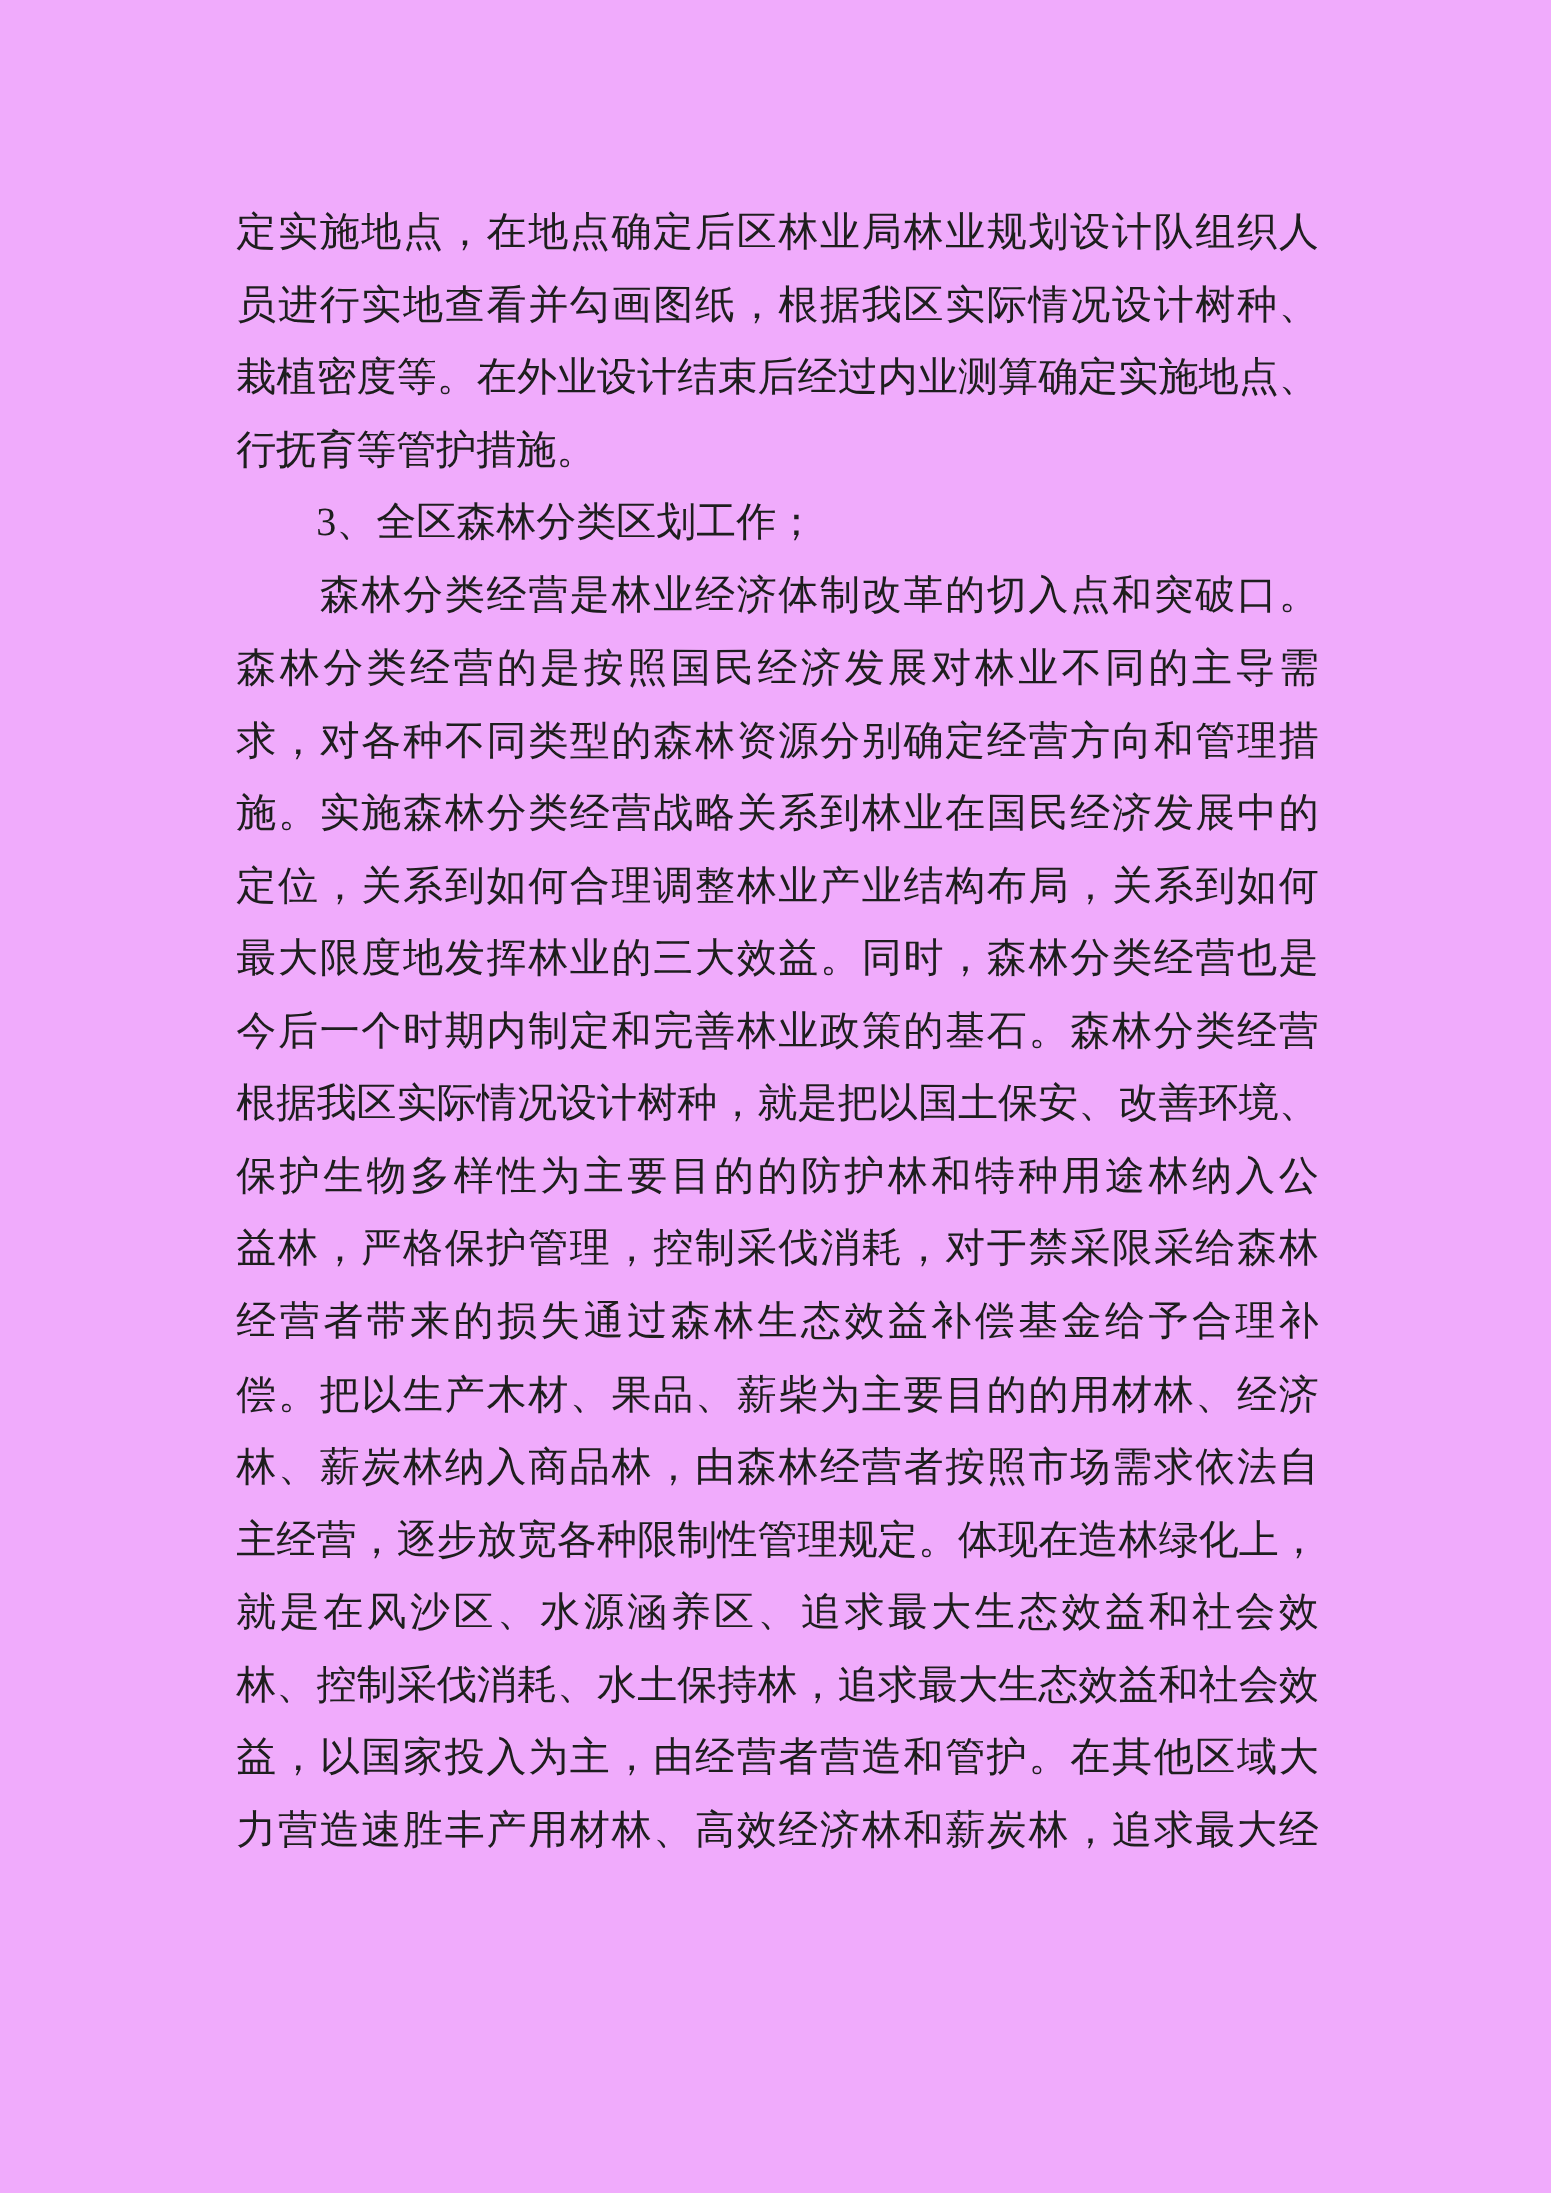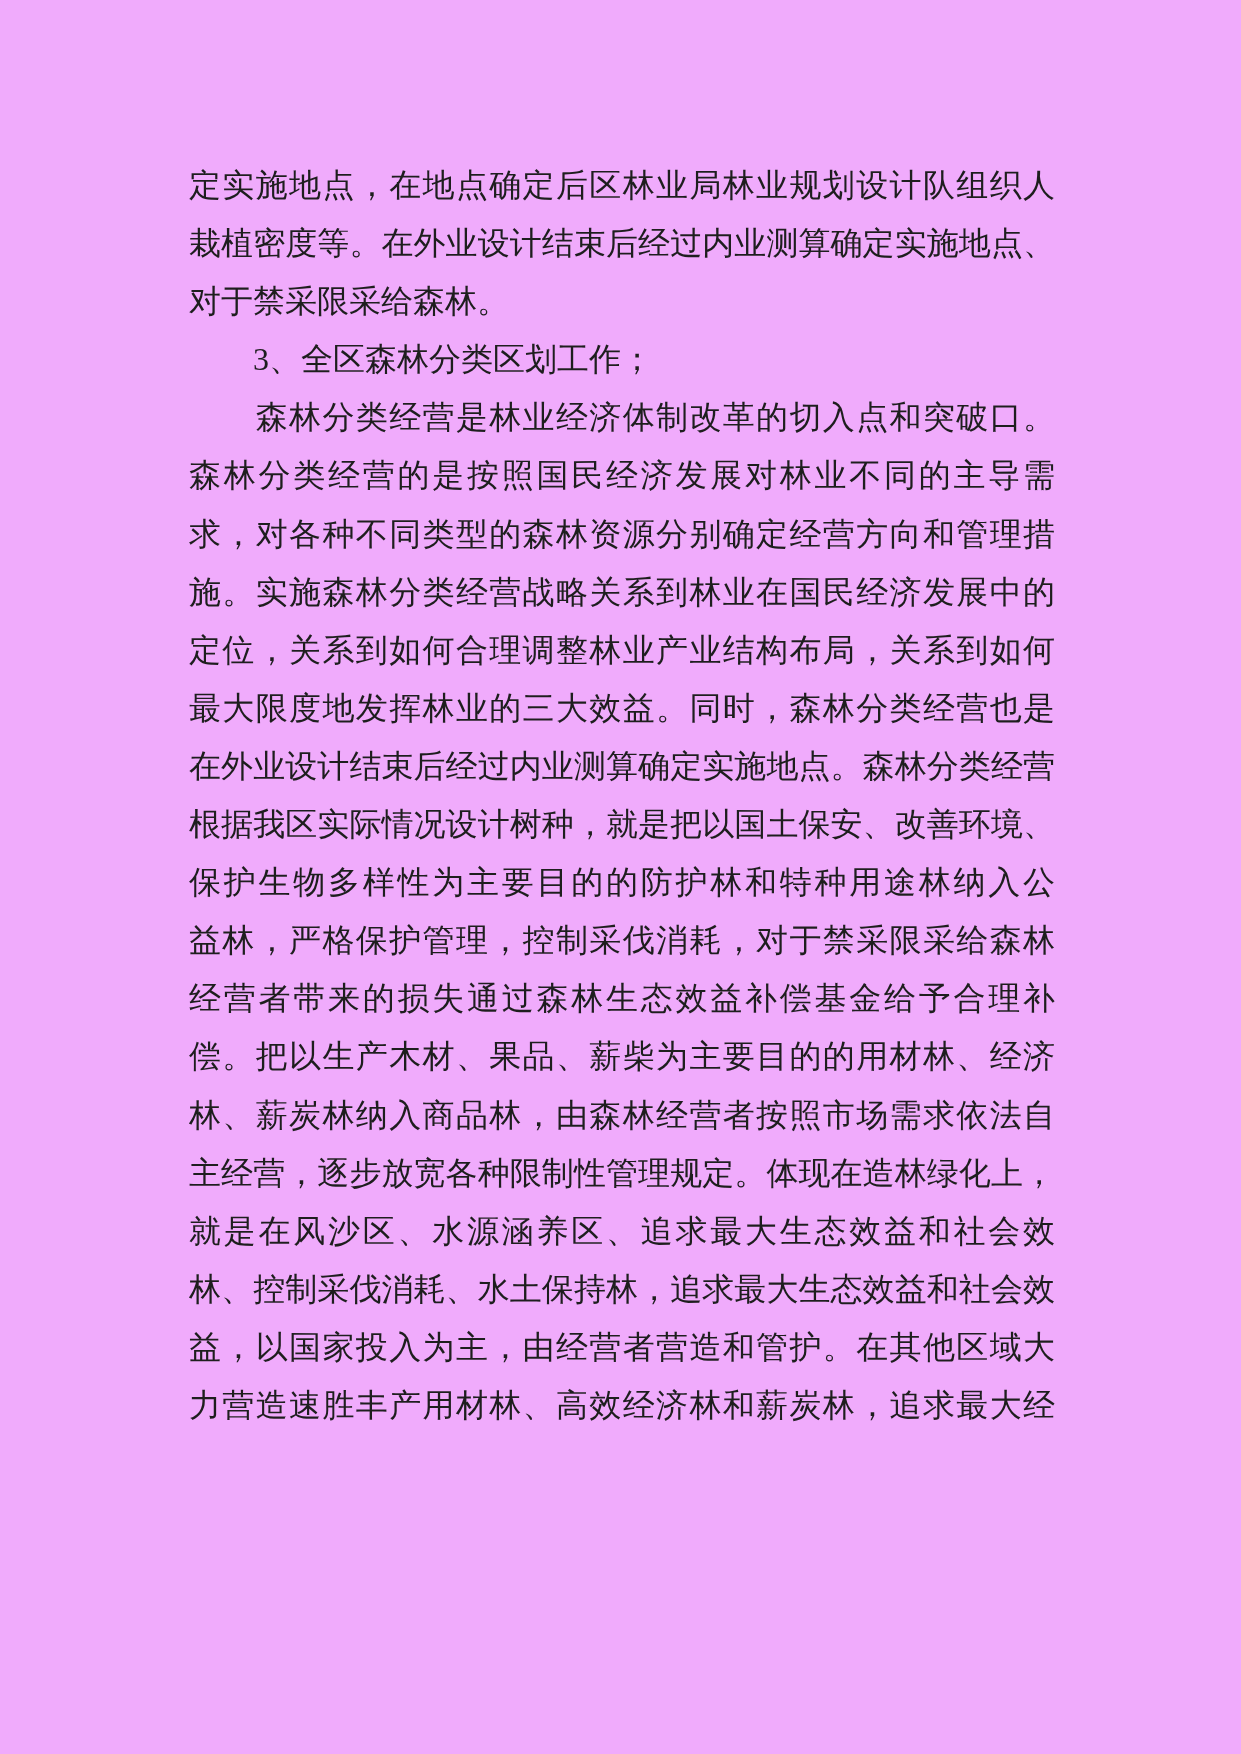--- a/index.html
+++ b/index.html
@@ -42,30 +42,31 @@
   .line.justified {
     text-align-last: justify;
   }
 </style>
 </head>
 <body style="background: rgb(255, 255, 255);">
 
 <div class="page">
   <div class="text-block" id="text-block" style="color: rgb(30, 30, 30);">
       <div class="line justified">定实施地点，在地点确定后区林业局林业规划设计队组织人</div>
+      <div class="line justified">员进行实地查看并勾画图纸，根据我区实际情况设计树种、</div>
       <div class="line justified">栽植密度等。在外业设计结束后经过内业测算确定实施地点、</div>
-      <div class="line">对于禁采限采给森林。</div>
+      <div class="line">行抚育等管护措施。</div>
       <div class="line">　　3、全区森林分类区划工作；</div>
       <div class="line justified">　　森林分类经营是林业经济体制改革的切入点和突破口。</div>
       <div class="line justified">森林分类经营的是按照国民经济发展对林业不同的主导需</div>
       <div class="line justified">求，对各种不同类型的森林资源分别确定经营方向和管理措</div>
       <div class="line justified">施。实施森林分类经营战略关系到林业在国民经济发展中的</div>
       <div class="line justified">定位，关系到如何合理调整林业产业结构布局，关系到如何</div>
       <div class="line justified">最大限度地发挥林业的三大效益。同时，森林分类经营也是</div>
-      <div class="line justified">在外业设计结束后经过内业测算确定实施地点。森林分类经营</div>
+      <div class="line justified">今后一个时期内制定和完善林业政策的基石。森林分类经营</div>
       <div class="line justified">根据我区实际情况设计树种，就是把以国土保安、改善环境、</div>
       <div class="line justified">保护生物多样性为主要目的的防护林和特种用途林纳入公</div>
       <div class="line justified">益林，严格保护管理，控制采伐消耗，对于禁采限采给森林</div>
       <div class="line justified">经营者带来的损失通过森林生态效益补偿基金给予合理补</div>
       <div class="line justified">偿。把以生产木材、果品、薪柴为主要目的的用材林、经济</div>
       <div class="line justified">林、薪炭林纳入商品林，由森林经营者按照市场需求依法自</div>
       <div class="line justified">主经营，逐步放宽各种限制性管理规定。体现在造林绿化上，</div>
       <div class="line justified">就是在风沙区、水源涵养区、追求最大生态效益和社会效</div>
       <div class="line justified">林、控制采伐消耗、水土保持林，追求最大生态效益和社会效</div>
       <div class="line justified">益，以国家投入为主，由经营者营造和管护。在其他区域大</div>

